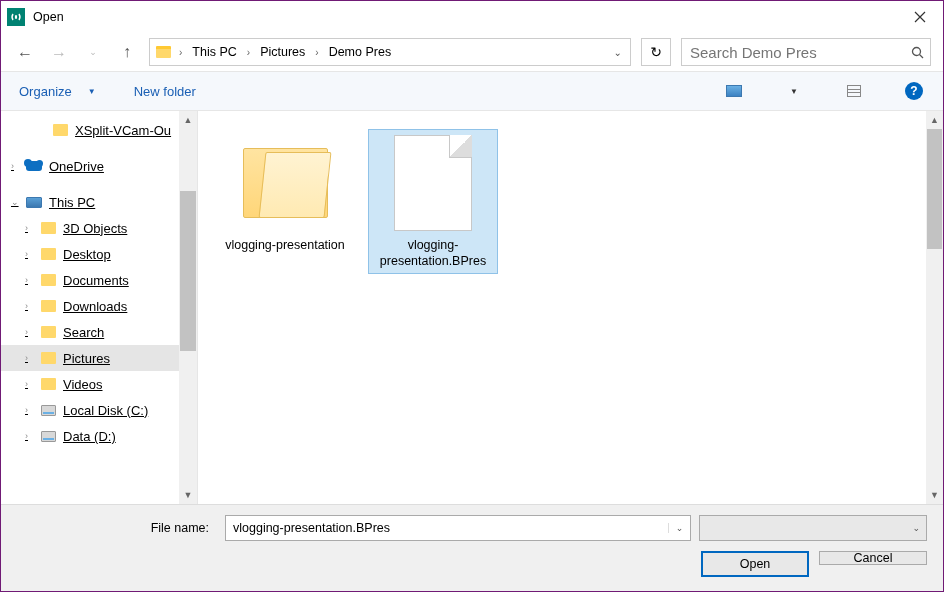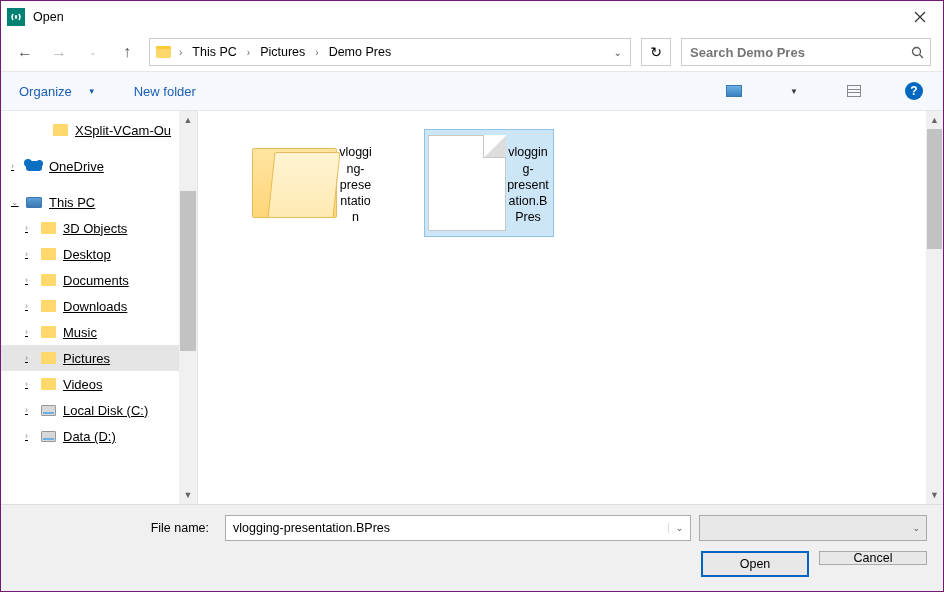--- a/index.html
+++ b/index.html
@@ -18,21 +18,21 @@
   .nav-arrow { width: 24px; height: 24px; display: flex; align-items: center; justify-content: center; color: #555; cursor: pointer; font-size: 16px; }
   .nav-arrow.disabled { color: #bbb; cursor: default; }
   .breadcrumb { flex: 1; height: 28px; border: 1px solid #ccc; display: flex; align-items: center; padding: 0 4px; font-size: 12.5px; }
   .bc-icon { width: 18px; height: 18px; display:flex; align-items:center; justify-content:center; }
   .bc-folder { width:15px; height:12px; background:#ffd86b; border-radius:1px; border-top:3px solid #ffc933; }
   .bc-sep { margin: 0 7px; color: #666; font-size:10px; }
   .bc-item { padding: 2px 3px; cursor: pointer; }
   .bc-tail { margin-left:auto; display:flex; align-items:center; gap:6px; padding-right:4px;}
   .refresh-box { width:30px; height:28px; border:1px solid #ccc; display:flex; align-items:center; justify-content:center; cursor:pointer; font-size:14px; }
   .search-box { width: 250px; height: 28px; border: 1px solid #ccc; display:flex; align-items:center; }
-  .search-input { border:none; outline:none; flex:1; font-size:13px; padding:0 8px; color:#555;font-weight:bold; }
+  .search-input { border:none; outline:none; flex:1; font-size:15px; padding:0 8px; color:#555; }
   .search-icon { width:26px; display:flex; align-items:center; justify-content:center; color:#555; font-size:13px; }
 
   
   .toolbar { height: 40px; background: #f5f8fc; border-top: 1px solid #e6e6e6; border-bottom: 1px solid #e6e6e6; display:flex; align-items:center; padding: 0 18px; gap: 38px; }
   .tb-link { font-size: 13px; color: #1a5fb4; cursor:pointer; display:flex; align-items:center; gap:16px; }
   .tb-drop { font-size:8px; color:#1a5fb4; }
   .tb-spacer{flex:1;}
   .tb-icon { width:22px; height:22px; display:flex; align-items:center; justify-content:center; cursor:pointer; }
   .help-icon { width:18px; height:18px; border-radius:50%; background:#0067c0; color:#fff; font-size:12px; font-weight:bold; display:flex; align-items:center; justify-content:center;}
 
@@ -57,21 +57,21 @@
   .onedrive-ico { width:16px; height:10px; background:#0d6fc2; border-radius:5px 5px 3px 3px; position:relative; }
   .onedrive-ico::before{content:"";position:absolute;width:8px;height:8px;background:#0d6fc2;border-radius:50%;left:-2px;top:-2px;}
   .onedrive-ico::after{content:"";position:absolute;width:7px;height:7px;background:#0d6fc2;border-radius:50%;right:-1px;top:-1px;}
   .thispc-ico { width:16px; height:11px; background:linear-gradient(#5aa0d6,#3c78b0); border:1px solid #3c78b0; border-radius:1px;}
   .disk-ico { width:15px; height:11px; background:#d8d8d8; border:1px solid #999; border-radius:1px; position:relative;}
   .disk-ico::after{content:"";position:absolute;left:1px;right:1px;bottom:1px;height:2px;background:#6ab0e4;}
 
   
   .content { flex:1; border-left:1px solid #e6e6e6; position:relative; overflow:auto; }
   .items-row { display:flex; gap:18px; padding:18px 22px; }
-  .item-tile { width:130px; display:flex; flex-direction:row; align-items:center; cursor:pointer; padding:4px;margin-left:28px; }
+  .item-tile { width:130px; display:flex; flex-direction:column; align-items:center; cursor:pointer; padding:4px; }
   .item-tile.selected { background:#cde6f7; border:1px solid #8fc2e8; padding:3px; }
   .item-thumb { width:96px; height:100px; display:flex; align-items:center; justify-content:center; }
   .item-label { font-size:12.5px; text-align:center; margin-top:4px; line-height:1.3; word-break:break-word; }
 
   .folder-large { width:85px; height:70px; position:relative; }
   .folder-large .back { position:absolute; inset:0; background:linear-gradient(#ffe4a1,#ffd679); border:1px solid #e6bd5a; border-radius:2px; }
   .folder-large .front { position:absolute; right:0; bottom:0; width:66px; height:66px; background:linear-gradient(#fff3d2,#ffeab2); border:1px solid #e6bd5a; border-radius:2px; transform:skewX(-6deg); }
   .folder-large .sheet { position:absolute; right:8px; bottom:4px; width:40px; height:50px; background:#fff; border:1px solid #dcdcdc; }
   .folder-large .sheet::before,.folder-large .sheet::after{content:"";position:absolute;left:5px;right:5px;height:2px;}
   .folder-large .sheet::before{top:8px;background:#7bbf6e;}
@@ -229,21 +229,21 @@
             <span class="ti-icon">
               <span class="folder-ico"></span>
             </span>
             <span>Downloads</span>
           </div>
           <div class="tree-item indent1">
             <span class="exp">›</span>
             <span class="ti-icon">
               <span class="folder-ico"></span>
             </span>
-            <span>Music</span>
+            <span>Search</span>
           </div>
           <div class="tree-item indent1 selected">
             <span class="exp">›</span>
             <span class="ti-icon">
               <span class="folder-ico"></span>
             </span>
             <span>Pictures</span>
           </div>
           <div class="tree-item indent1">
             <span class="exp">›</span>

